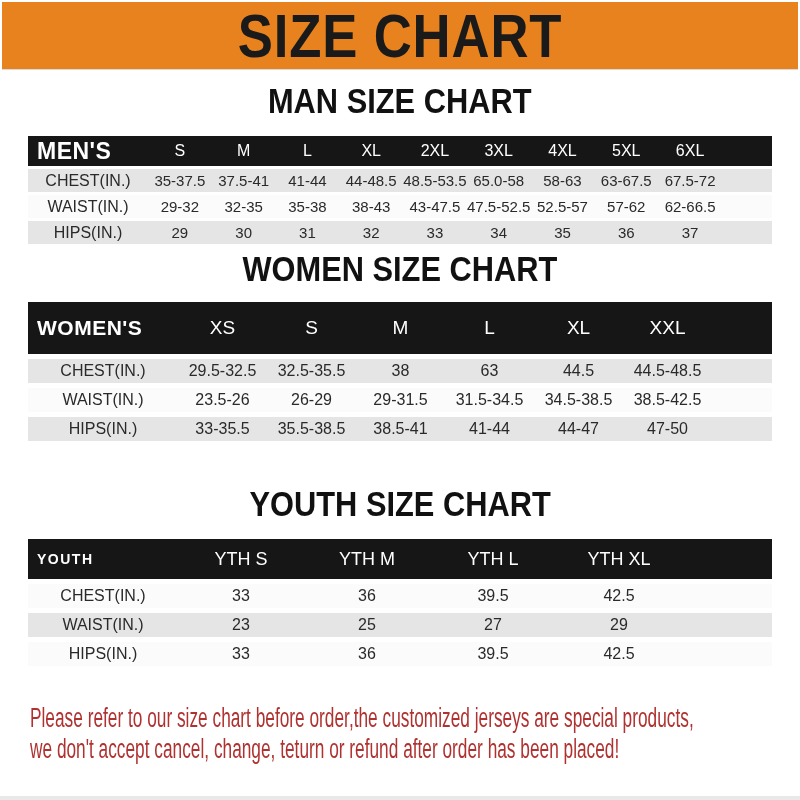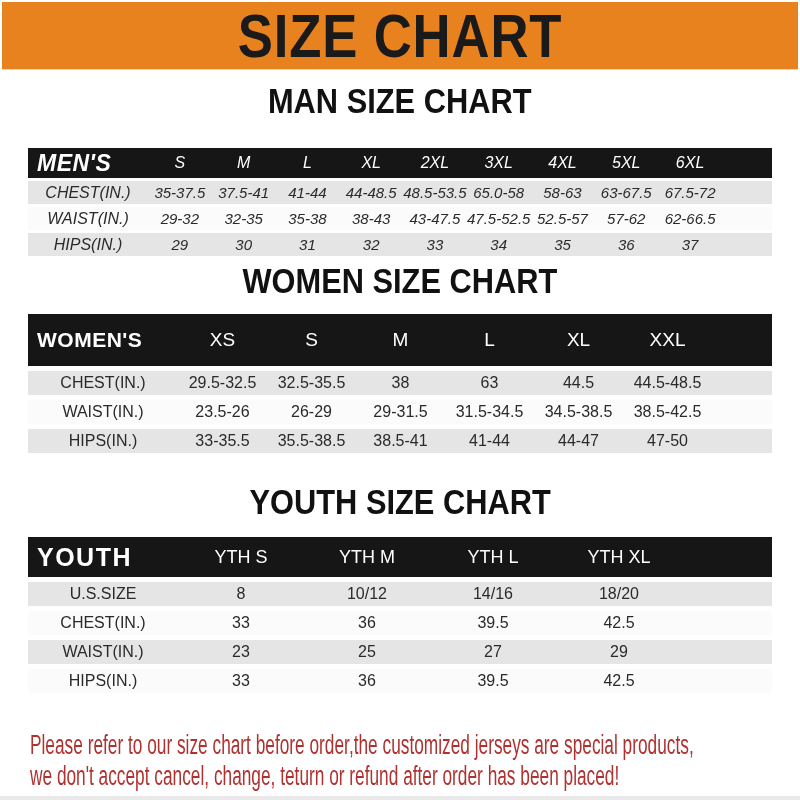--- a/index.html
+++ b/index.html
@@ -20,39 +20,39 @@
     transform:scaleX(.85);letter-spacing:1px;white-space:nowrap;
   }
   
   .sec-h{
     text-align:center;font-weight:bold;color:#111;line-height:32px;height:32px;
     white-space:nowrap;
   }
   .sec-h span{display:inline-block;font-size:35px;transform:scaleX(.88);letter-spacing:0;}
   .h-man{margin-top:16px;}
   .h-women{margin-top:6px;}
-  .h-youth{margin-top:28px;text-decoration:underline;}
+  .h-youth{margin-top:42px;text-decoration:underline;}
   
   table{
     border-collapse:separate;table-layout:fixed;
     width:744px;margin-left:28px;
   }
-  .t-men{border-spacing:0 3px;margin-top:28px;font-style:italic;}
+  .t-men{border-spacing:0 3px;margin-top:16px;}
   .t-women{border-spacing:0 5px;margin-top:12px;}
   .t-youth{border-spacing:0 5px;margin-top:14px;}
   th,td{padding:0;white-space:nowrap;overflow:visible;}
   
   tr.hd th{background:#161616;color:#fff;font-weight:normal;text-align:center;}
   .t-men   tr.hd th{height:30px;font-size:16px;}
   .t-women tr.hd th{height:52px;font-size:19px;}
   .t-youth tr.hd th{height:40px;font-size:18px;}
   tr.hd th.lb{text-align:left;padding-left:9px;font-weight:bold;letter-spacing:.5px;}
   .t-men   tr.hd th.lb{font-size:23px;}
   .t-women tr.hd th.lb{font-size:21px;}
-  .t-youth tr.hd th.lb{font-size:25px;letter-spacing:1.5px;}
+  .t-youth tr.hd th.lb{font-size:14px;letter-spacing:1.5px;}
   
   tr.r td{text-align:center;color:#2a2a2a;}
   .t-men   tr.r td{height:23px;font-size:15px;}
   .t-women tr.r td{height:24px;font-size:16px;}
   .t-youth tr.r td{height:24px;font-size:16px;}
   tr.r.g td{background:#e5e5e5;}
   tr.r.w td{background:#fbfbfb;}
   tr.r td.lb{font-size:16px;}
   
   col.c-lb{width:120px;}
@@ -223,28 +223,20 @@
   </colgroup>
   <tbody>
       <tr class="hd">
     <th class="lb">YOUTH</th>
     <th>YTH S</th>
     <th>YTH M</th>
     <th>YTH L</th>
     <th>YTH XL</th>
     <th></th>
   </tr>
-  <tr class="r g">
-    <td class="lb">U.S.SIZE</td>
-    <td>8</td>
-    <td>10/12</td>
-    <td>14/16</td>
-    <td>18/20</td>
-    <td></td>
-  </tr>
   <tr class="r w">
     <td class="lb">CHEST(IN.)</td>
     <td>33</td>
     <td>36</td>
     <td>39.5</td>
     <td>42.5</td>
     <td></td>
   </tr>
   <tr class="r g">
     <td class="lb">WAIST(IN.)</td>

